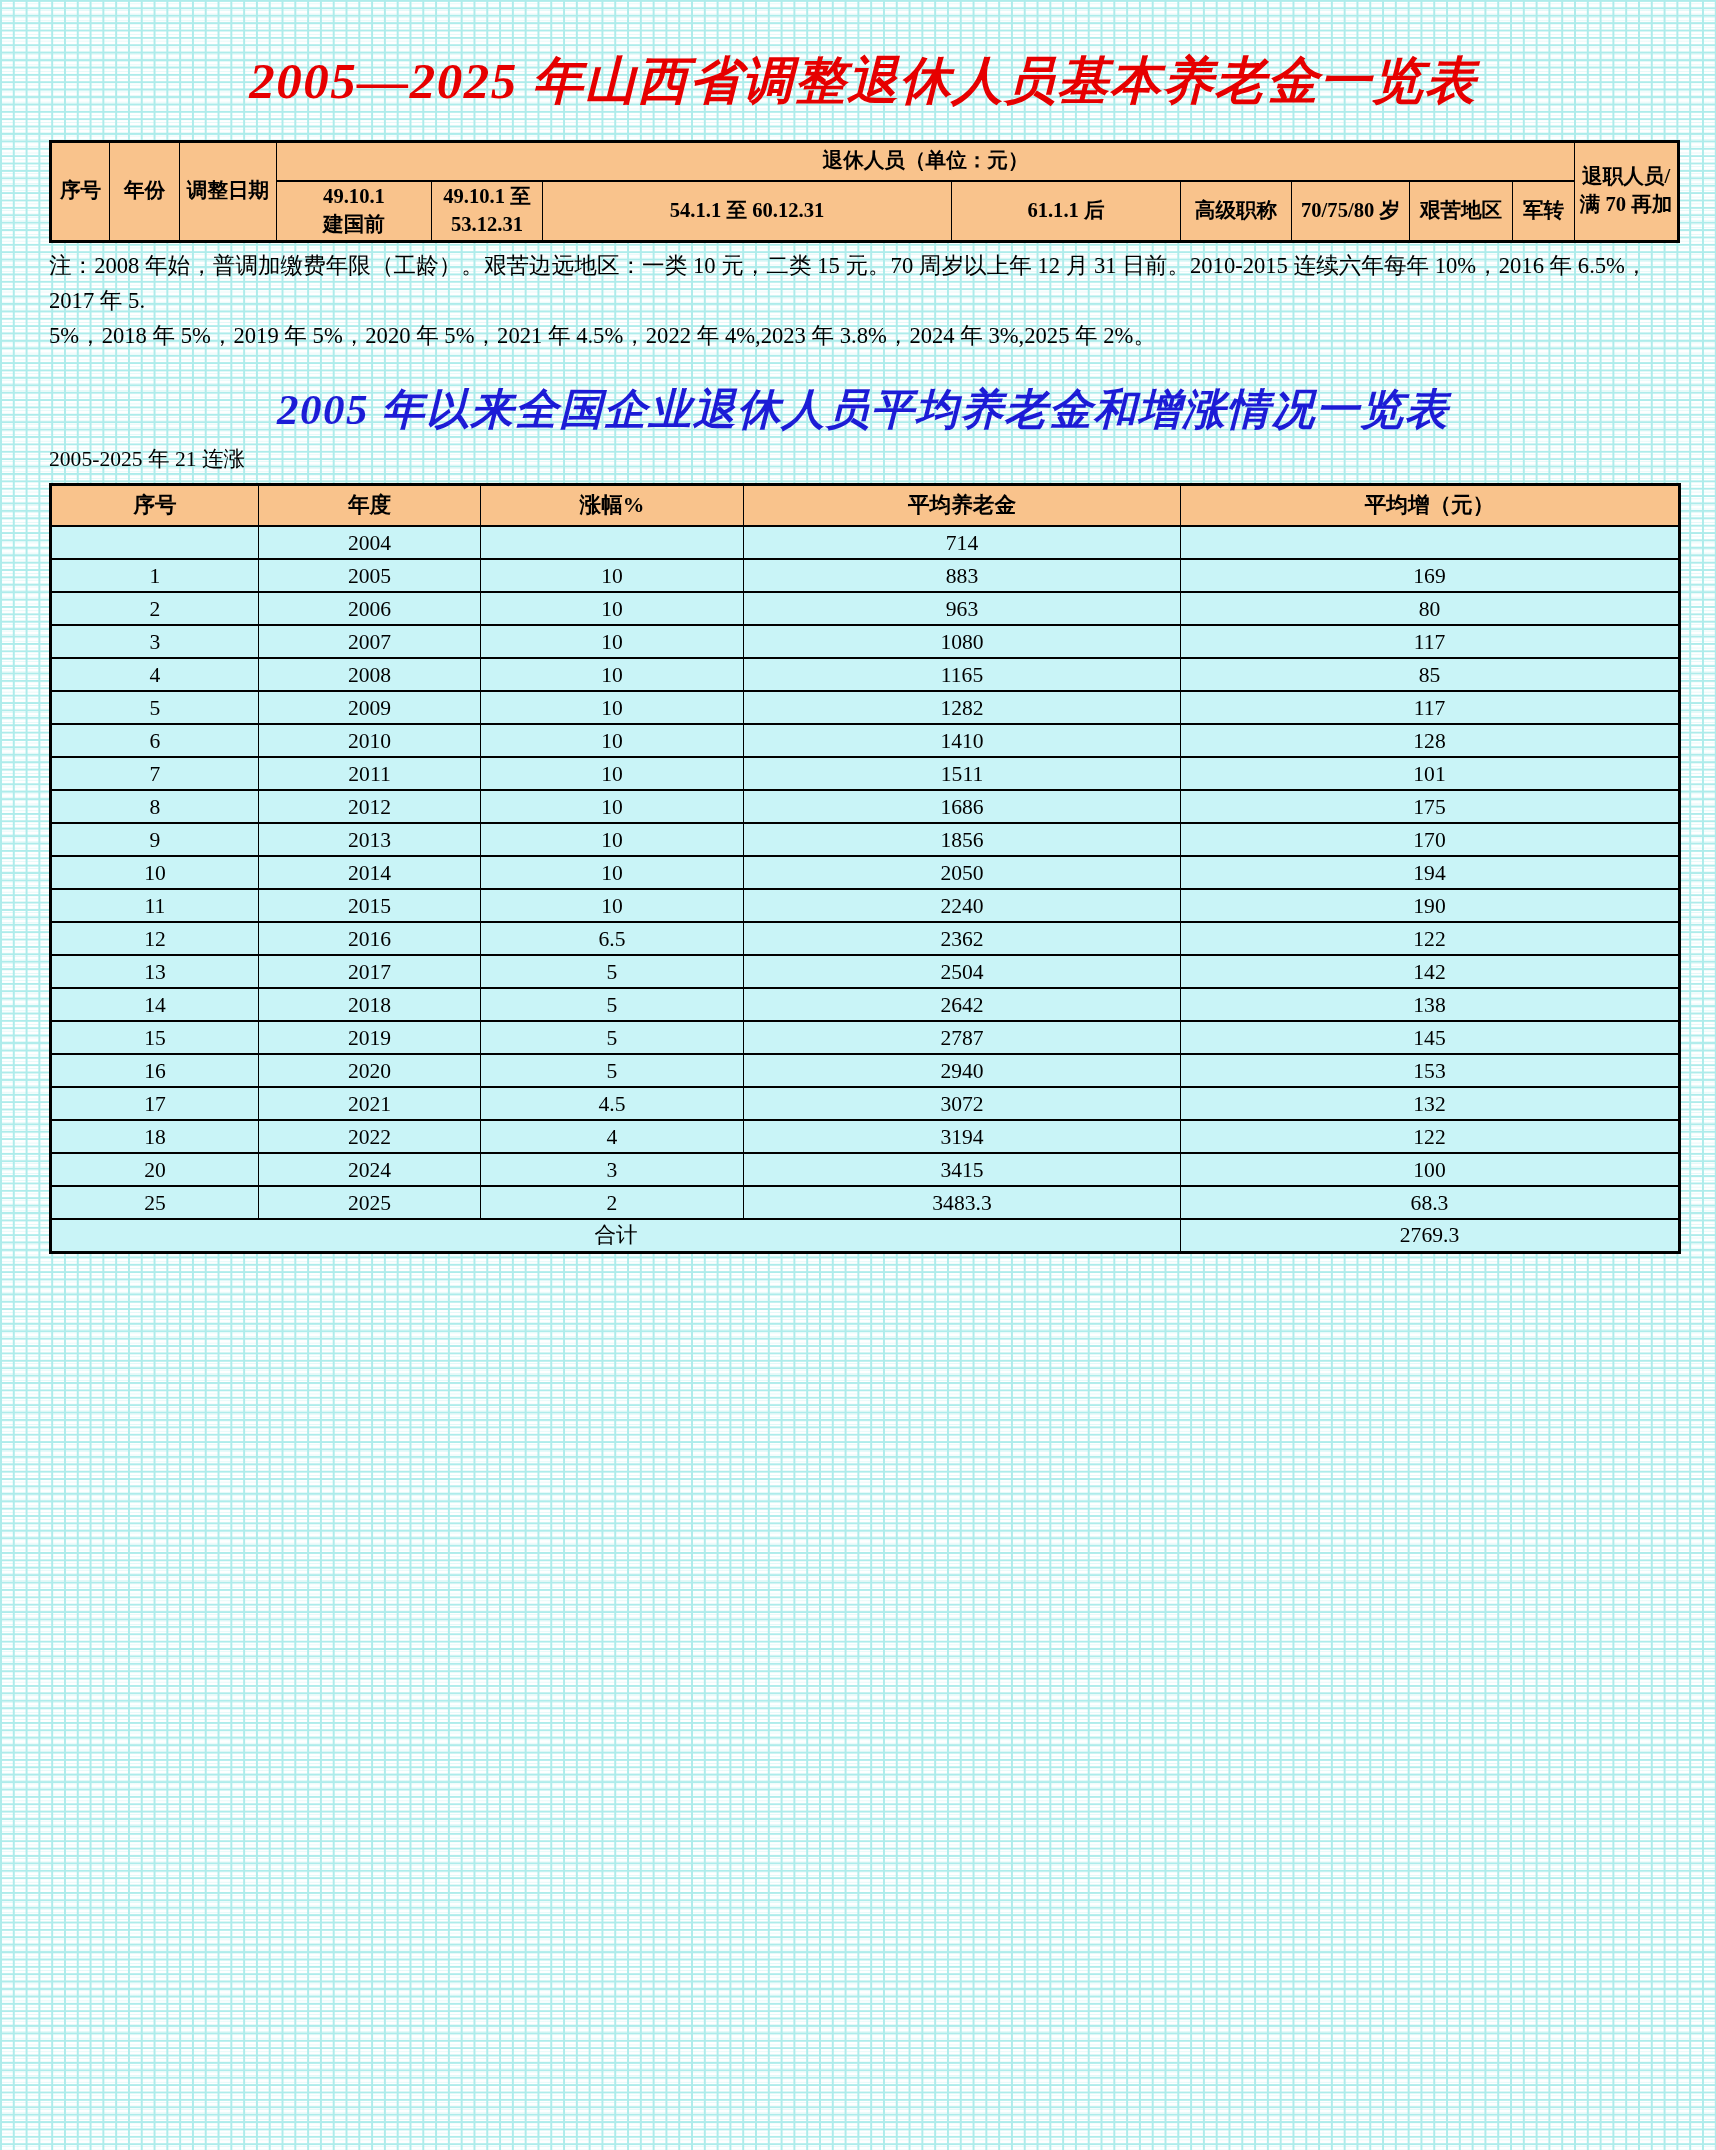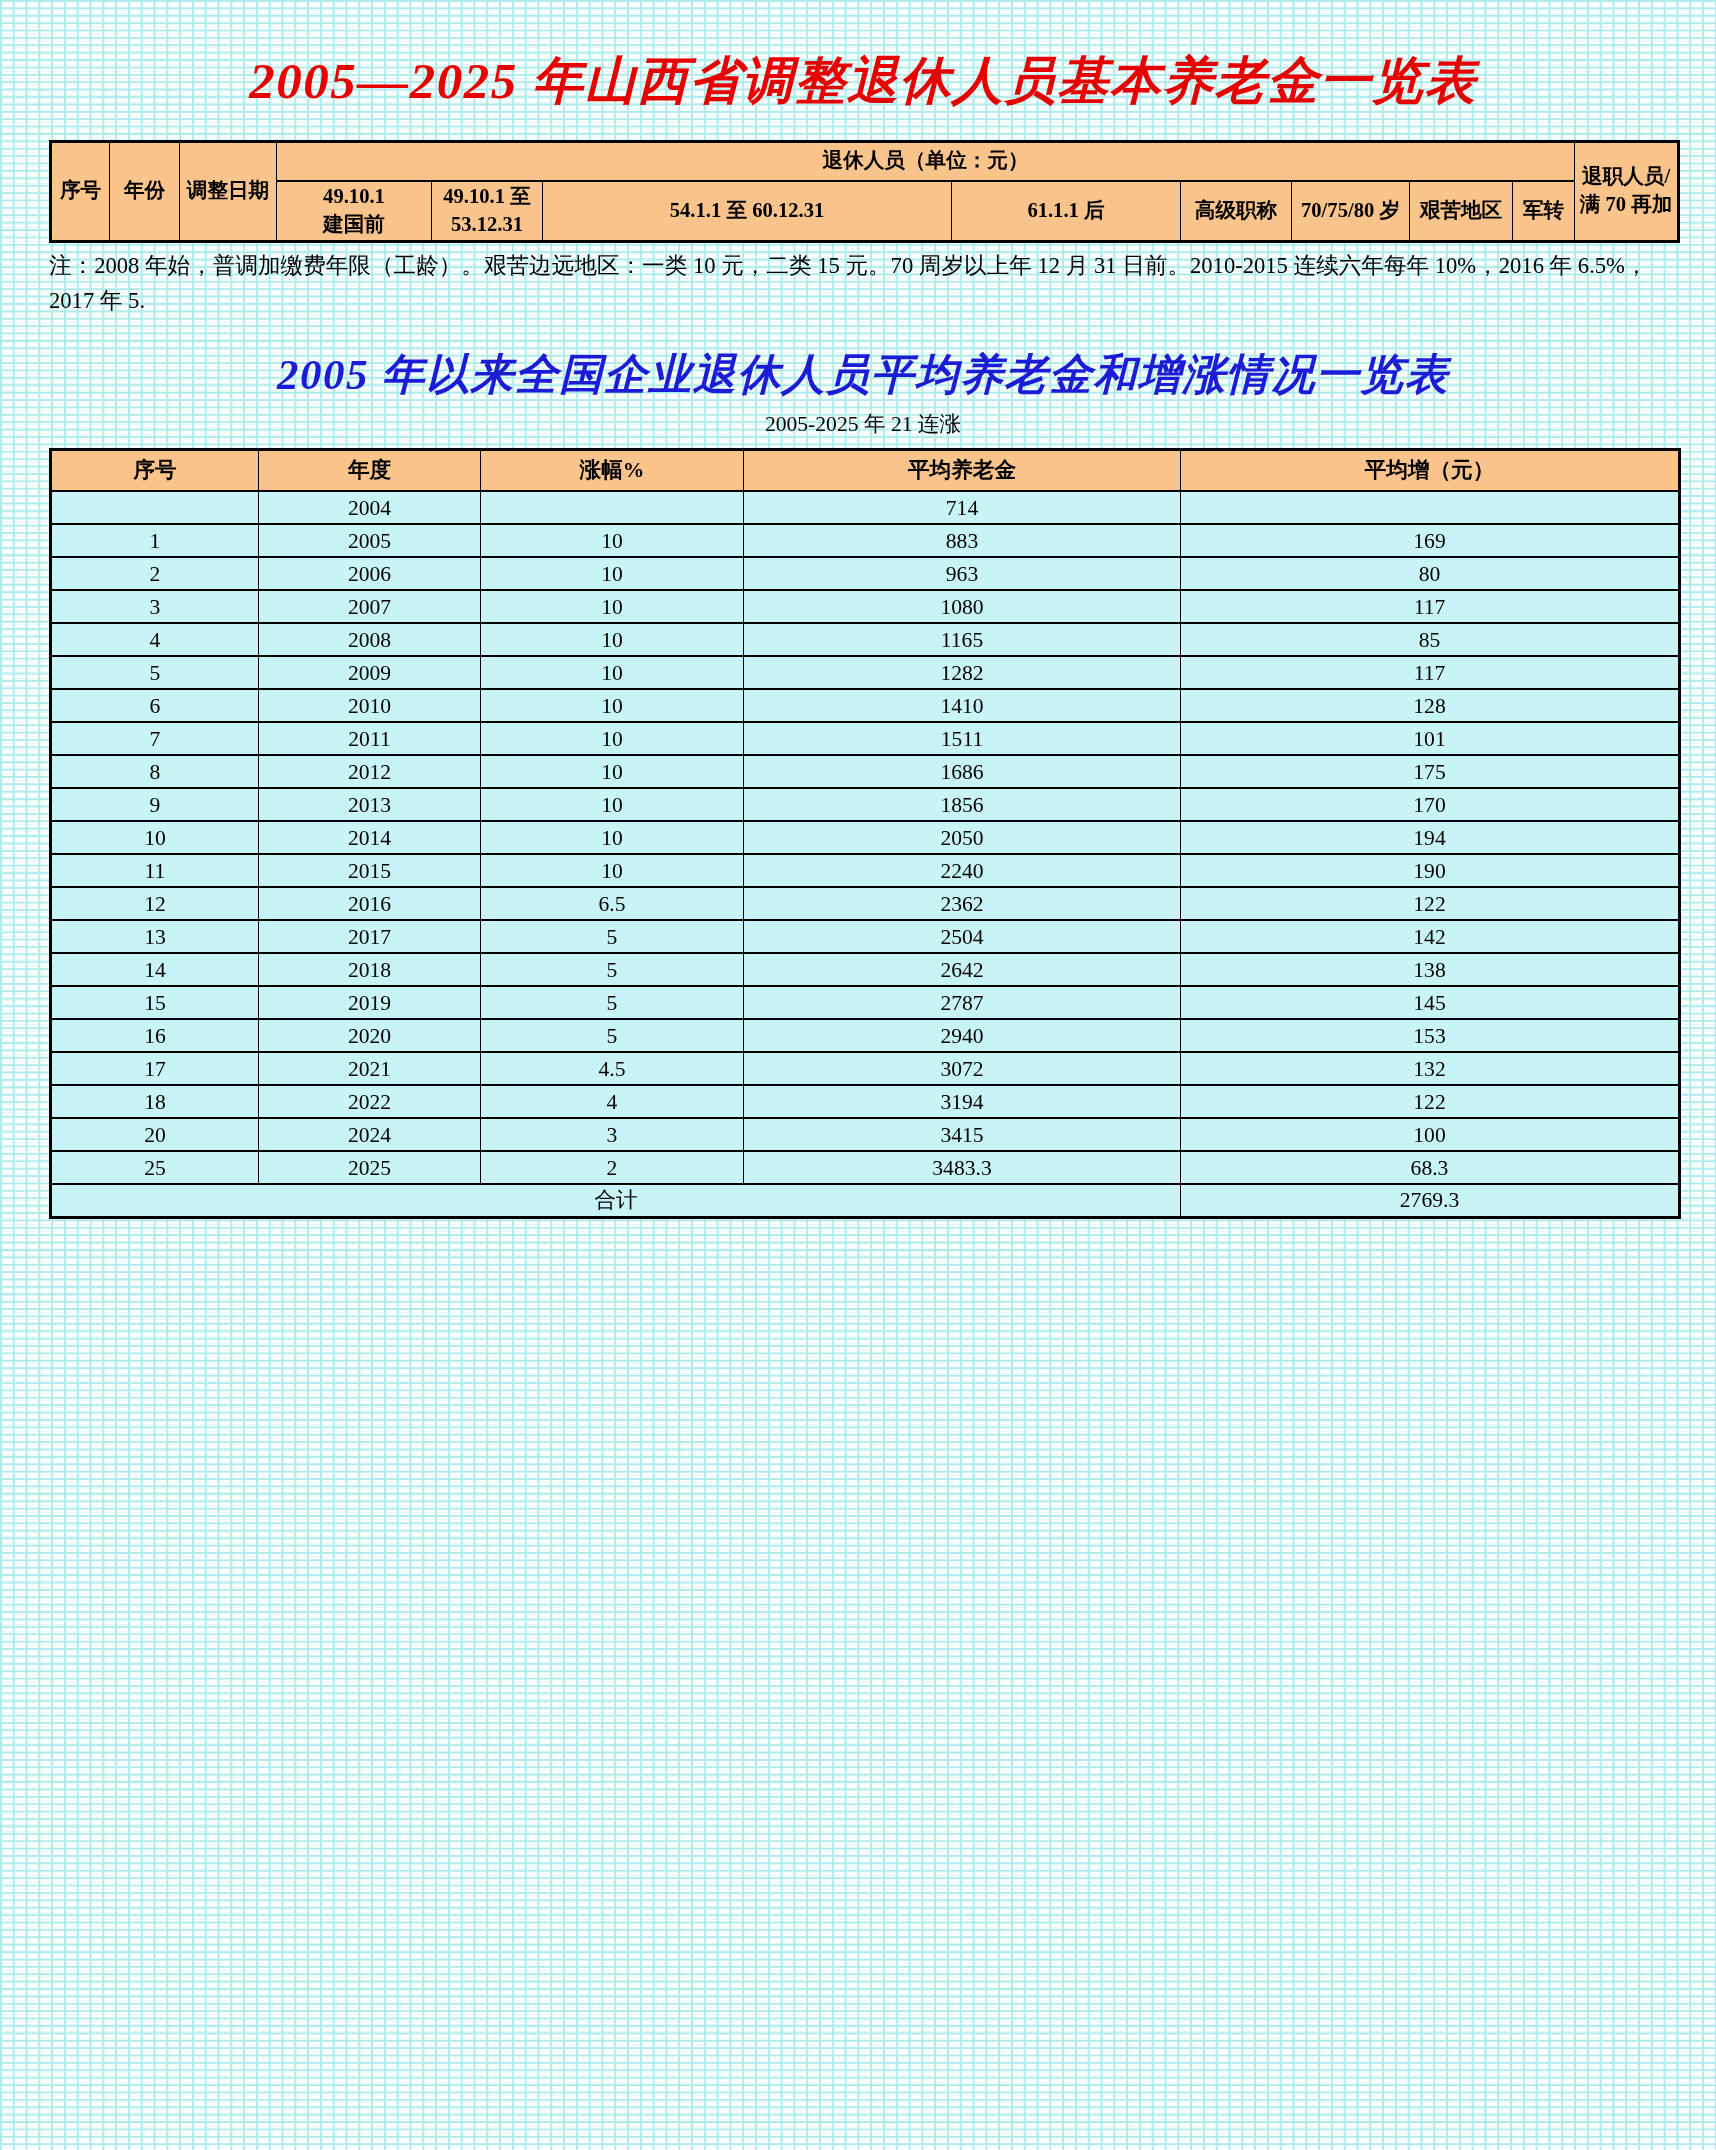--- a/index.html
+++ b/index.html
@@ -32,21 +32,21 @@
     text-align:center;
     font-weight:bold;
     font-style:italic;
     font-family:"Liberation Serif","DejaVu Serif",serif;
     letter-spacing:1.5px;
     white-space:nowrap;
   }
   .title.red{color:var(--red);font-size:51px;margin:47px 0 23.5px 0;text-align:center;}
   .title.blue{color:var(--blue);font-size:43px;margin:28.4px 0 2.9px 0;}
   .subtitle{
-    text-align:center;
+    text-align:left;
     font-size:21.6px;
     margin:4.9px 0 9.8px 0;
     color:#000;
   }
   table{
     border-collapse:collapse;
     table-layout:fixed;
     width:1628px;
     border:3.4px solid var(--ink);
   }
@@ -129,21 +129,21 @@
         <th class="pre">61.1.1 后</th>
         <th class="pre">高级职称</th>
         <th class="pre">70/75/80 岁</th>
         <th class="pre">艰苦地区</th>
         <th class="pre">军转</th>
       </tr>
     </thead>
     <tbody id="t1body"></tbody>
   </table>
 
-  <p class="note"><span>注：2008 年始，普调加缴费年限（工龄）。艰苦边远地区：一类 10 元，二类 15 元。70 周岁以上年 12 月 31 日前。2010-2015 连续六年每年 10%，2016 年 6.5%，2017 年 5.</span><br></p>
+  <p class="note"><span>注：2008 年始，普调加缴费年限（工龄）。艰苦边远地区：一类 10 元，二类 15 元。70 周岁以上年 12 月 31 日前。2010-2015 连续六年每年 10%，2016 年 6.5%，2017 年 5.</span><br><span>5%，2018 年 5%，2019 年 5%，2020 年 5%，2021 年 4.5%，2022 年 4%,2023 年 3.8%，2024 年 3%,2025 年 2%。</span></p>
 
   <h2 class="title blue">2005 年以来全国企业退休人员平均养老金和增涨情况一览表</h2>
   <div class="subtitle">2005-2025 年 21 连涨</div>
 
   <table class="t2">
     <colgroup>
       <col style="width:208px">
         <col style="width:222px">
         <col style="width:263px">
       <col style="width:437px">

